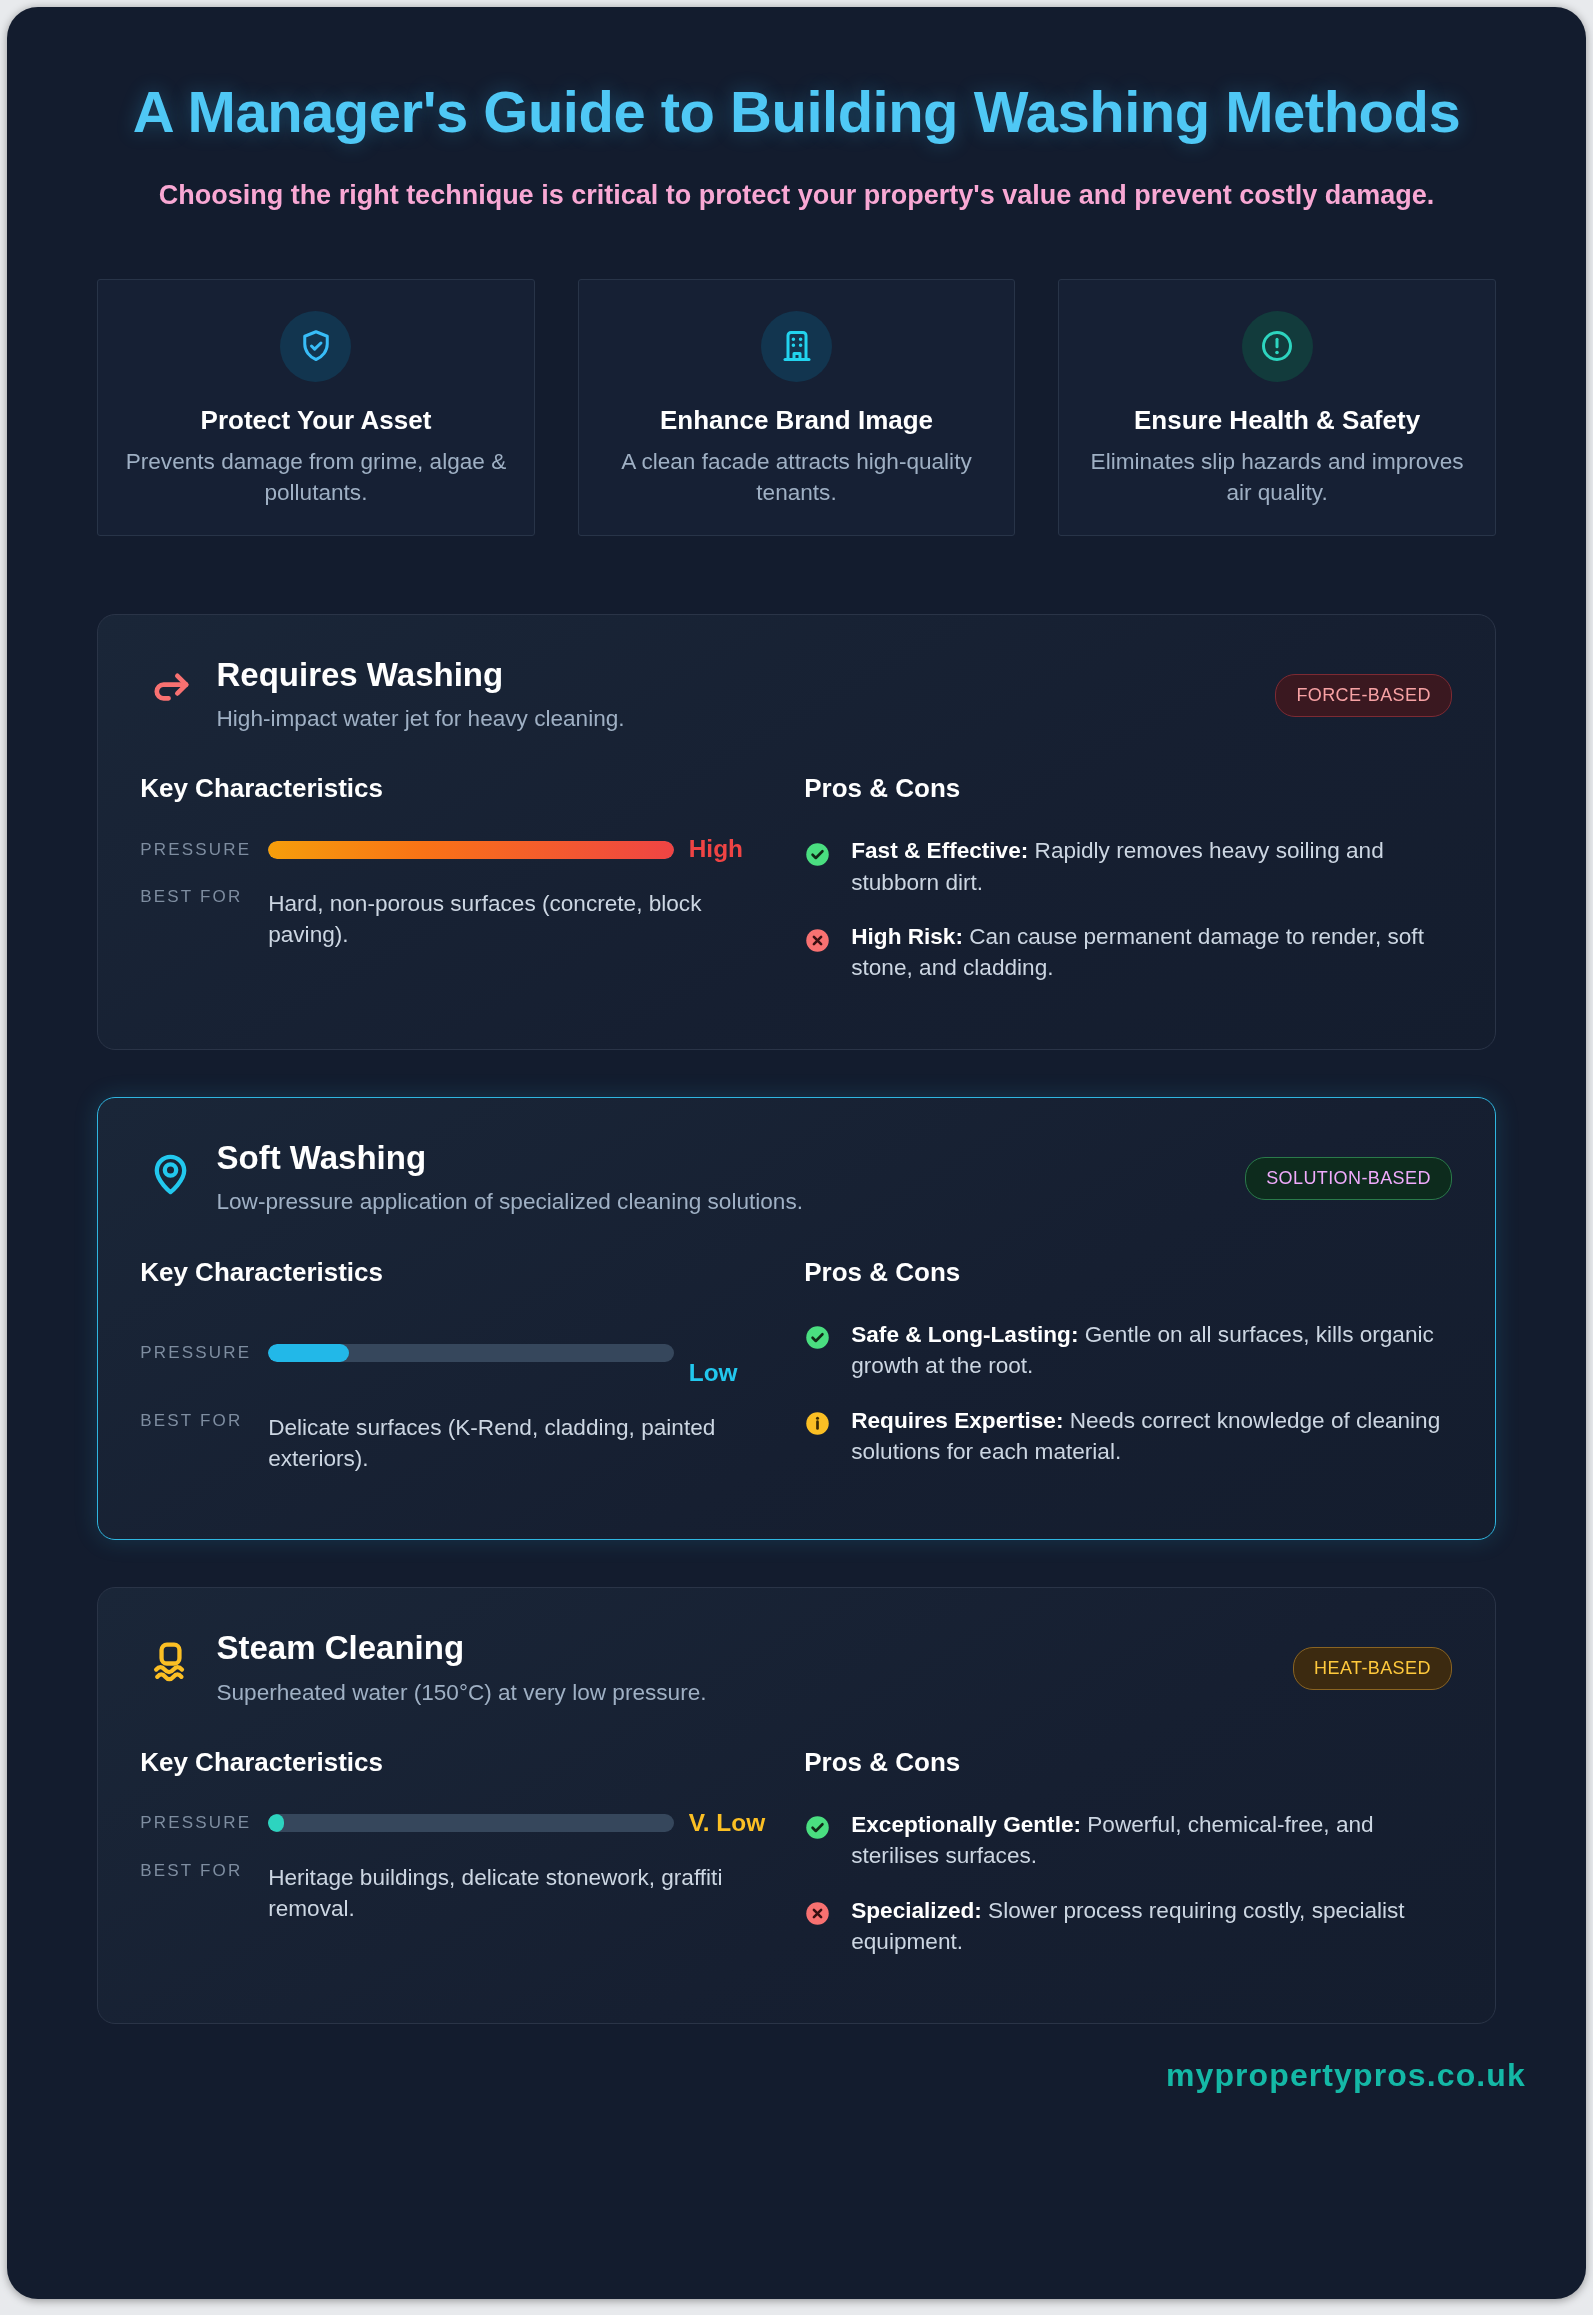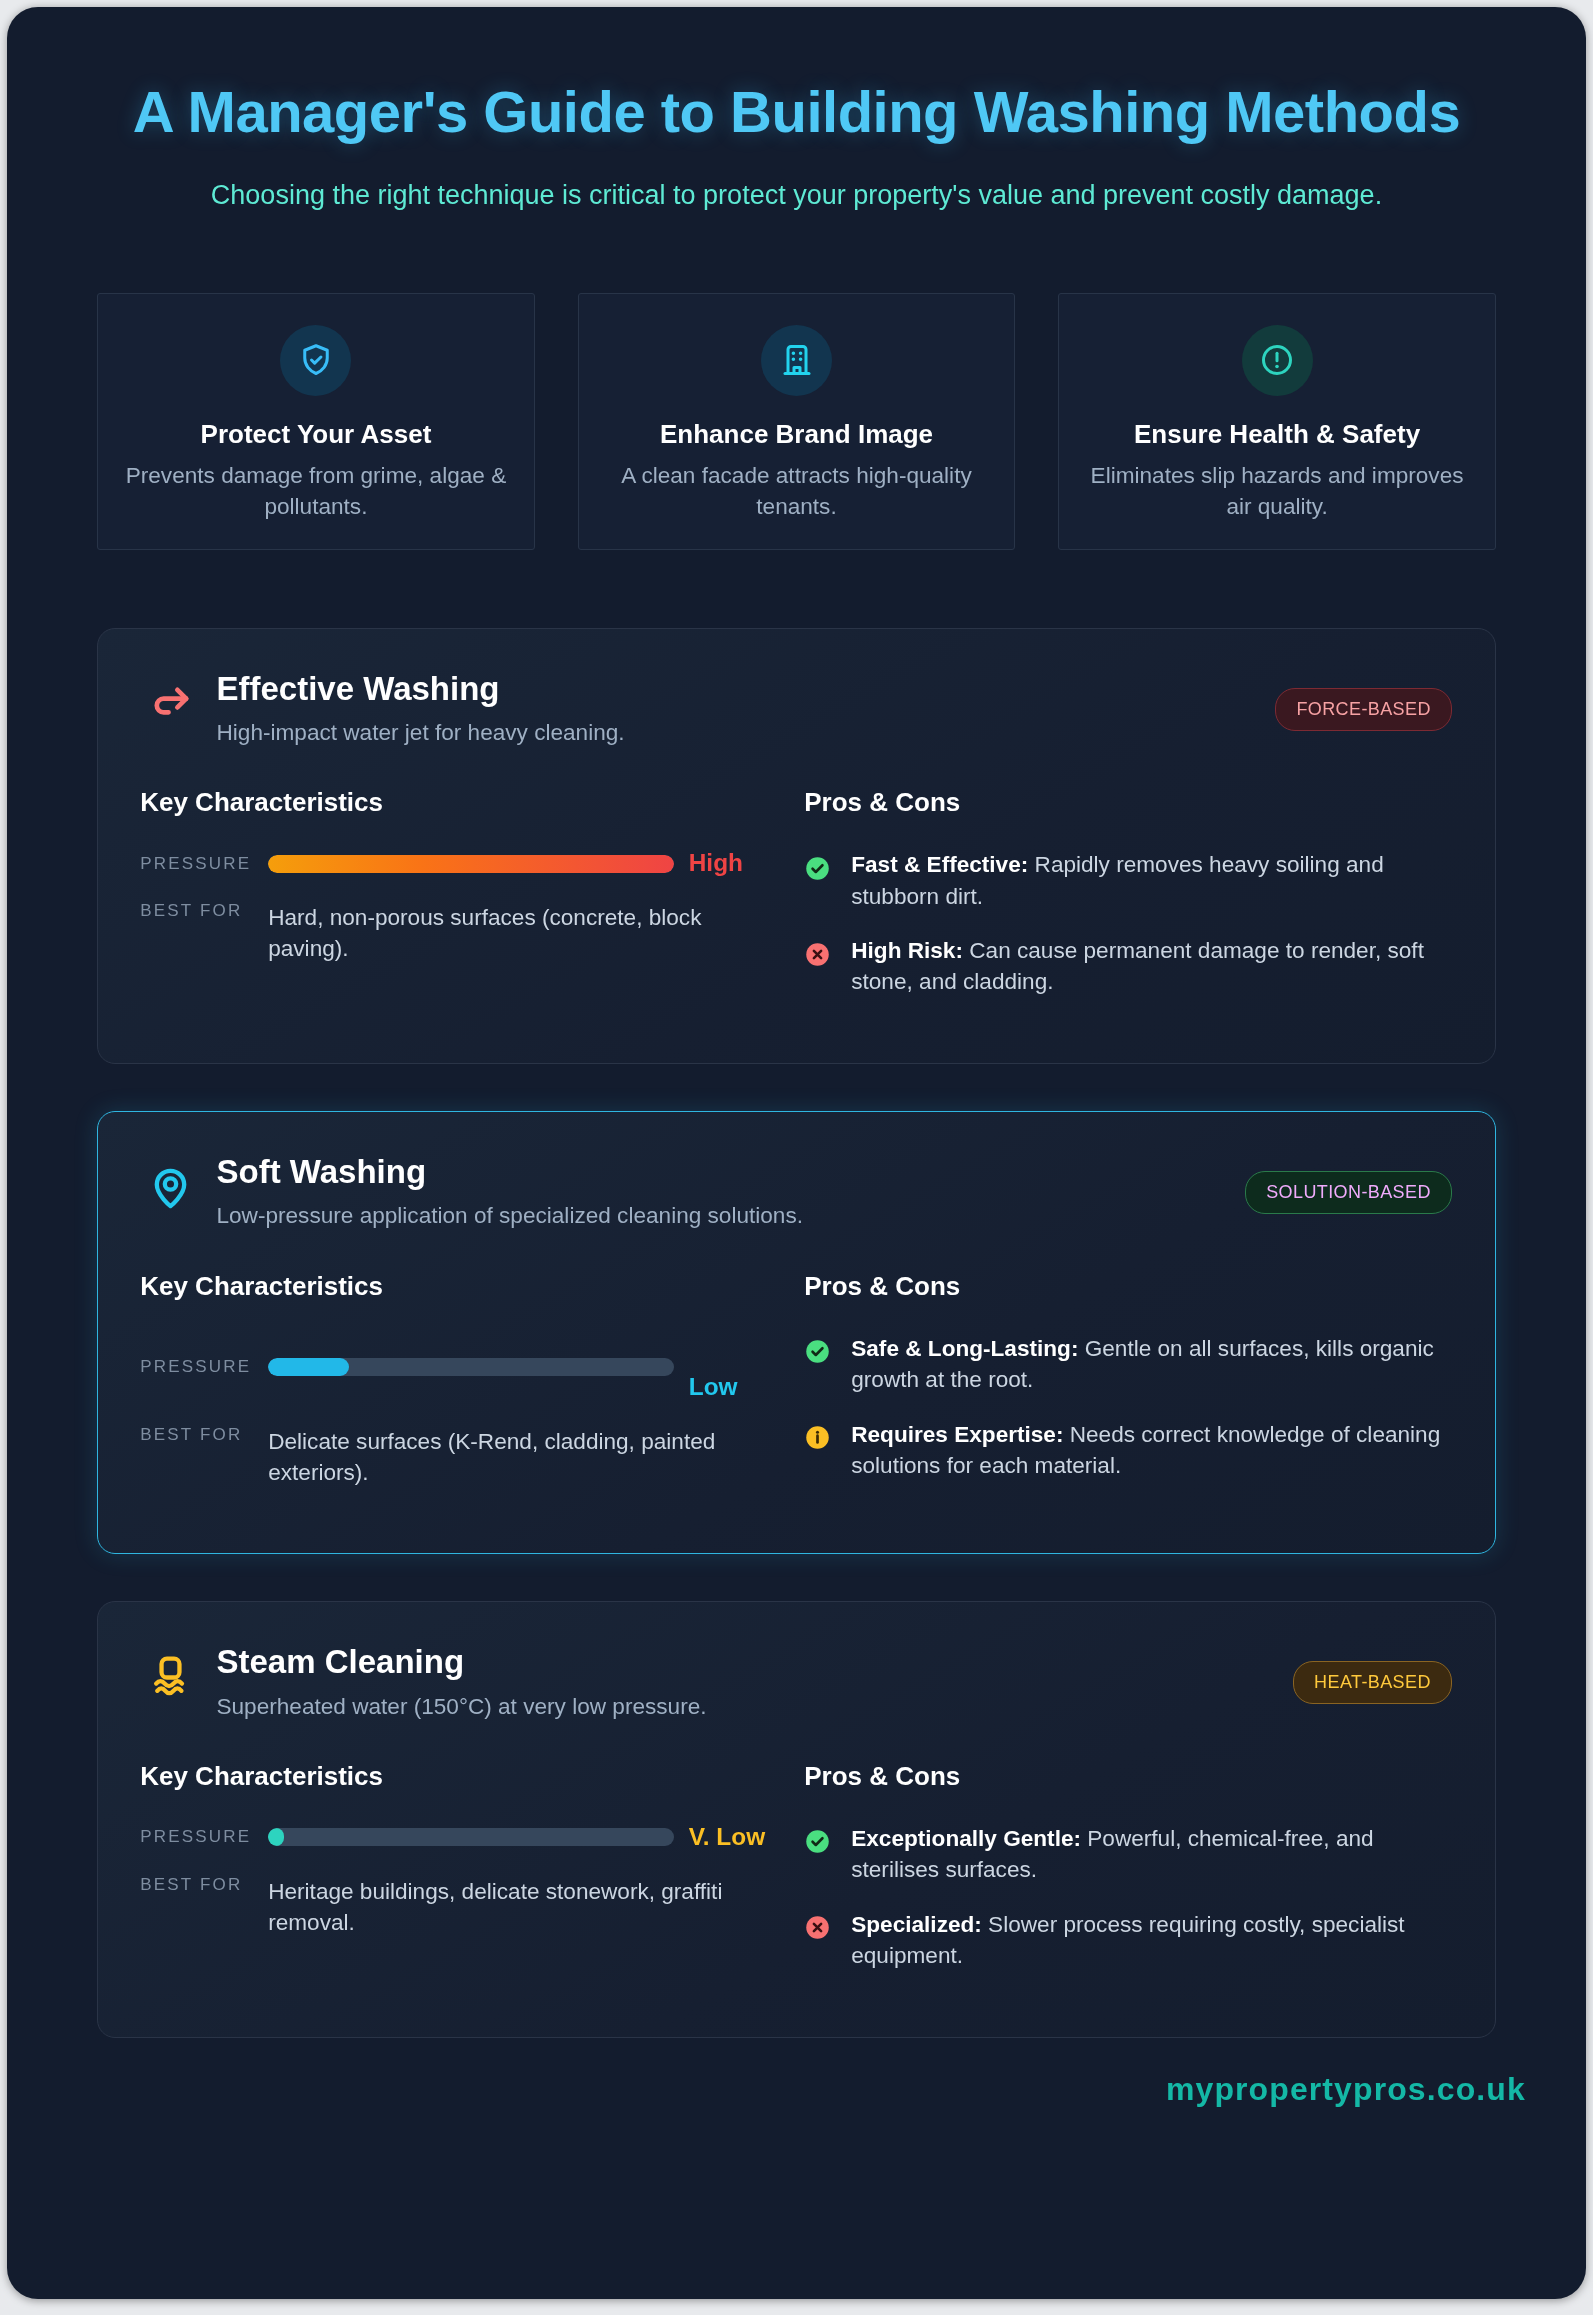--- a/index.html
+++ b/index.html
@@ -33,26 +33,26 @@
   .title {
     color: #4fc8f5;
     font-size: 58px;
     font-weight: bold;
     line-height: 1.16;
     letter-spacing: -0.5px;
     text-shadow: 0 0 20px rgba(56,189,248,0.30);
   }
 
   .subtitle {
-    margin: 31px auto 18px auto;
+    margin: 31px auto 4px auto;
     max-width: 1366px;
-    color: #5eead4;
+    color: #f9a8d4;
     font-size: 27px;
     line-height: 1.42;
-    font-weight: 400;
+    font-weight: 700;
   }
 
   
   .benefits {
     display: flex;
     gap: 43px;
     padding: 60px 90px 0 90px;
   }
 
   .benefit {
@@ -263,21 +263,21 @@
 
       <div class="method">
         <div class="m-head">
           <div class="m-icon">
             <svg width="47" height="47" viewBox="0 0 24 24" fill="none" stroke="#f87171" stroke-width="2.4" stroke-linecap="round" stroke-linejoin="round">
               <path d="M20 9H8.5A3.5 3.5 0 0 0 5 12.5v0A3.5 3.5 0 0 0 8.5 16H11"></path>
               <path d="M15.5 4.5L20 9l-4.5 4.5"></path>
             </svg>
           </div>
           <div class="m-head-text">
-            <div class="m-title">Effective Washing</div>
+            <div class="m-title">Requires Washing</div>
             <div class="m-sub">High-impact water jet for heavy cleaning.</div>
           </div>
           <div class="badge badge-force">FORCE-BASED</div>
         </div>
 
         <div class="m-body">
           <div class="col-left">
             <div class="col-head">Key Characteristics</div>
 
             <div class="spec-row">

